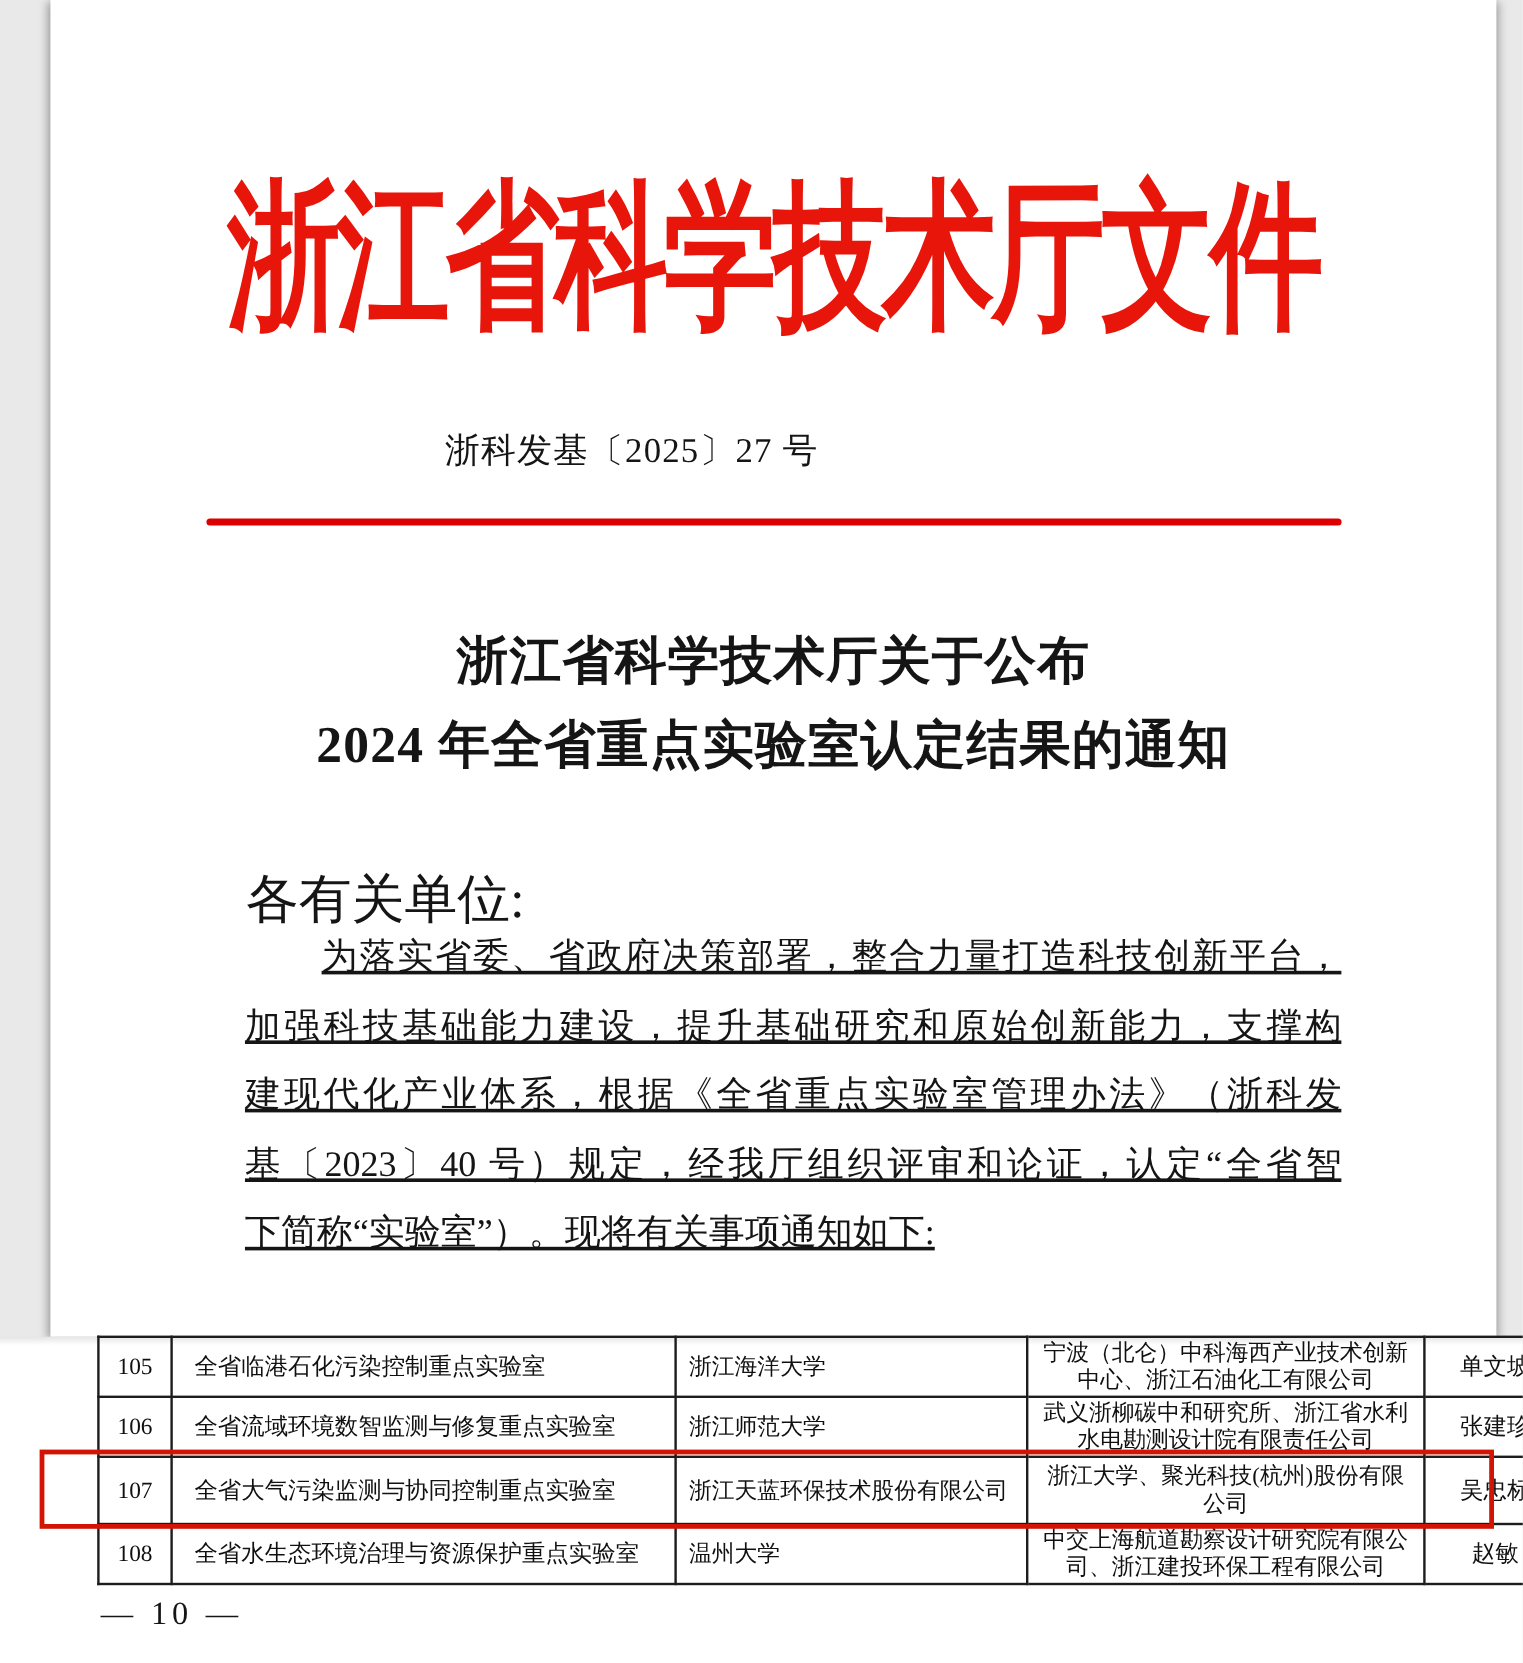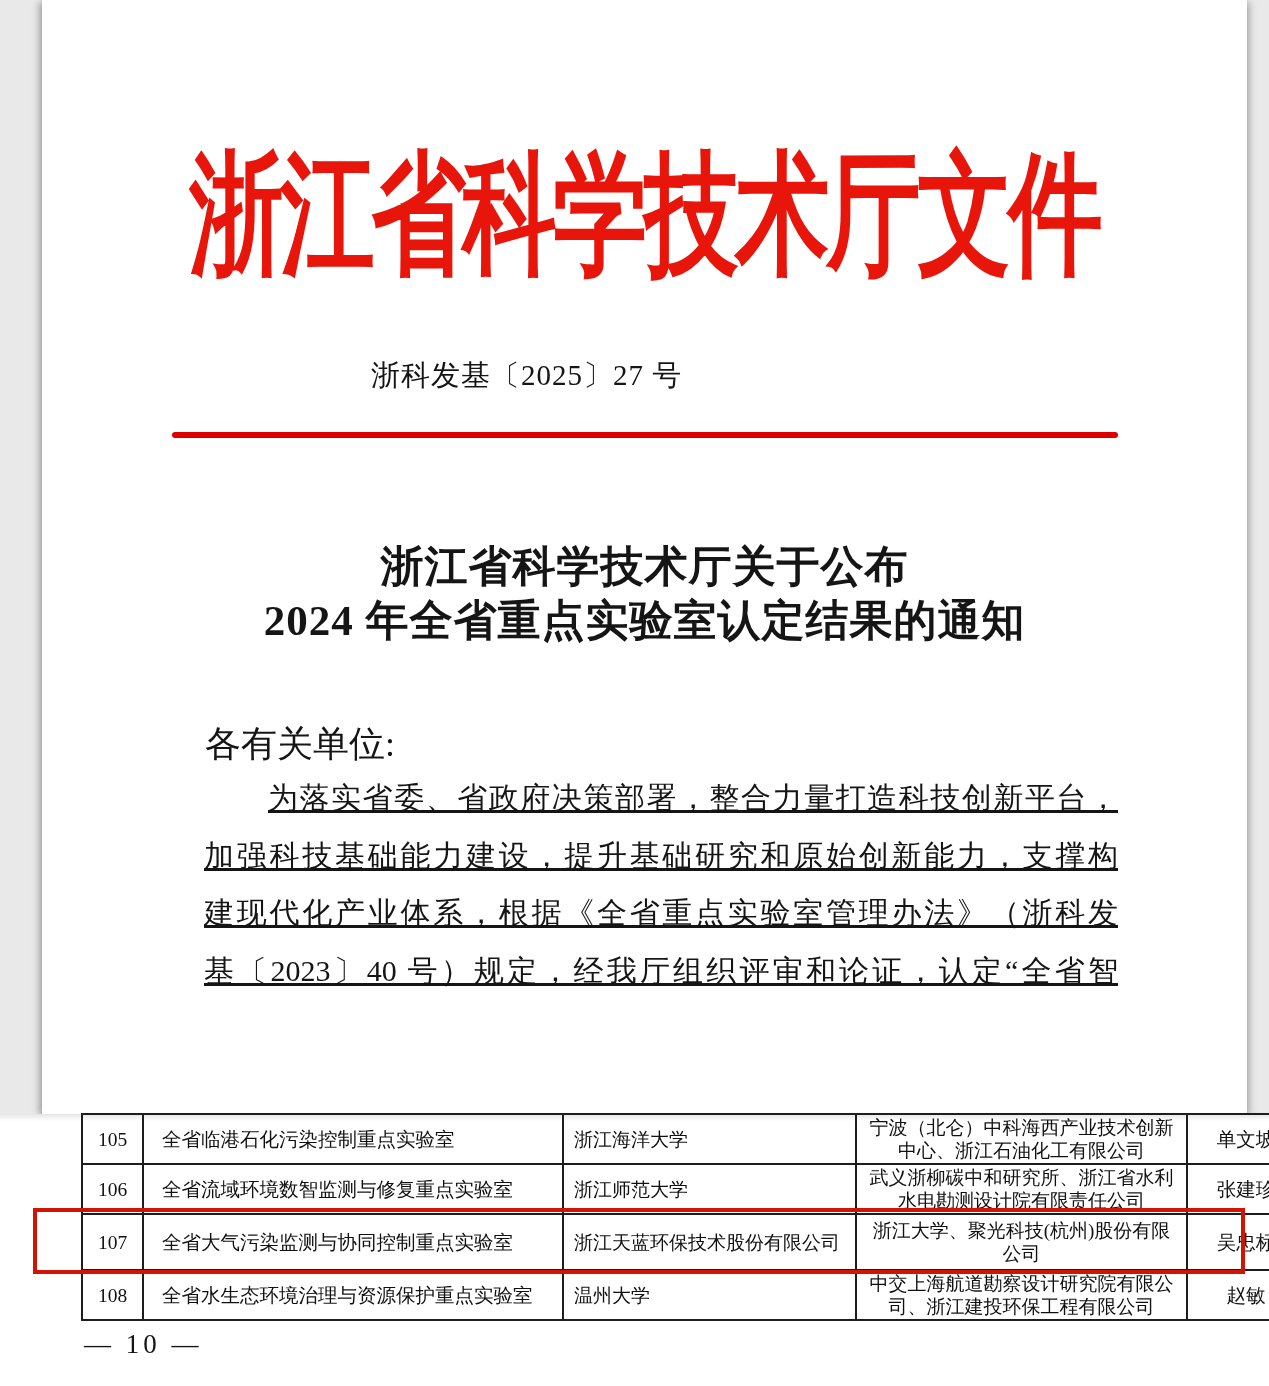--- a/index.html
+++ b/index.html
@@ -47,24 +47,24 @@
     position: absolute; left: 42px; top: 356px; width: 969px;
     text-align: center; font-size: 29px; letter-spacing: 1px;
   }
   .red-rule {
     position: absolute; left: 172px; top: 432px; width: 946px; height: 6px;
     background: var(--rule-red); border-radius: 3px;
   }
   
   .notice-title { position: absolute; left: 42px; width: 1205px; text-align: center;
     font-size: 43px; font-weight: bold; letter-spacing: 1px; }
-  .notice-title.l1 { top: 522px; margin-top: 16px; }
+  .notice-title.l1 { top: 522px; }
   .notice-title.l2 { top: 592px; }
   
-  .salutation { position: absolute; left: 205px; top: 720px; font-size: 36px; }
+  .salutation { position: absolute; left: 205px; top: 720px; font-size: 44px; }
   .body-block { position: absolute; left: 204px; top: 769px; width: 914px;
     font-size: 30px; }
   .body-line { height: 57.5px; line-height: 57.5px; white-space: nowrap;
     text-align: justify; text-align-last: justify; overflow: hidden; text-decoration: underline; }
   .body-line.first { padding-left: 64px; }
   .body-line.last { text-align-last: left; }
   
   .table-wrap { position: absolute; left: 51px; top: 1113px; width: 1255px; padding-left: 30px; }
   table.lab-table { width: 100%; border-collapse: collapse; table-layout: fixed; }
   .lab-table td { border: 2px solid var(--line); font-size: 19.5px;
@@ -102,20 +102,21 @@
 <div class="notice-title l1">浙江省科学技术厅关于公布</div>
 <div class="notice-title l2">2024 年全省重点实验室认定结果的通知</div>
 
 <div class="salutation">各有关单位:</div>
 
 <div class="body-block">
   <div class="body-line first">为落实省委、省政府决策部署，整合力量打造科技创新平台，</div>
   <div class="body-line">加强科技基础能力建设，提升基础研究和原始创新能力，支撑构</div>
   <div class="body-line">建现代化产业体系，根据《全省重点实验室管理办法》（浙科发</div>
   <div class="body-line">基〔2023〕40 号）规定，经我厅组织评审和论证，认定“全省智</div>
+  <div class="body-line last">下简称“实验室”）。现将有关事项通知如下:</div>
 </div>
 
 <div class="table-wrap">
   <table class="lab-table">
     <colgroup>
       <col style="width:59px">
         <col style="width:406px">
         <col style="width:283px">
       <col style="width:320px">
         <col style="width:114px">

